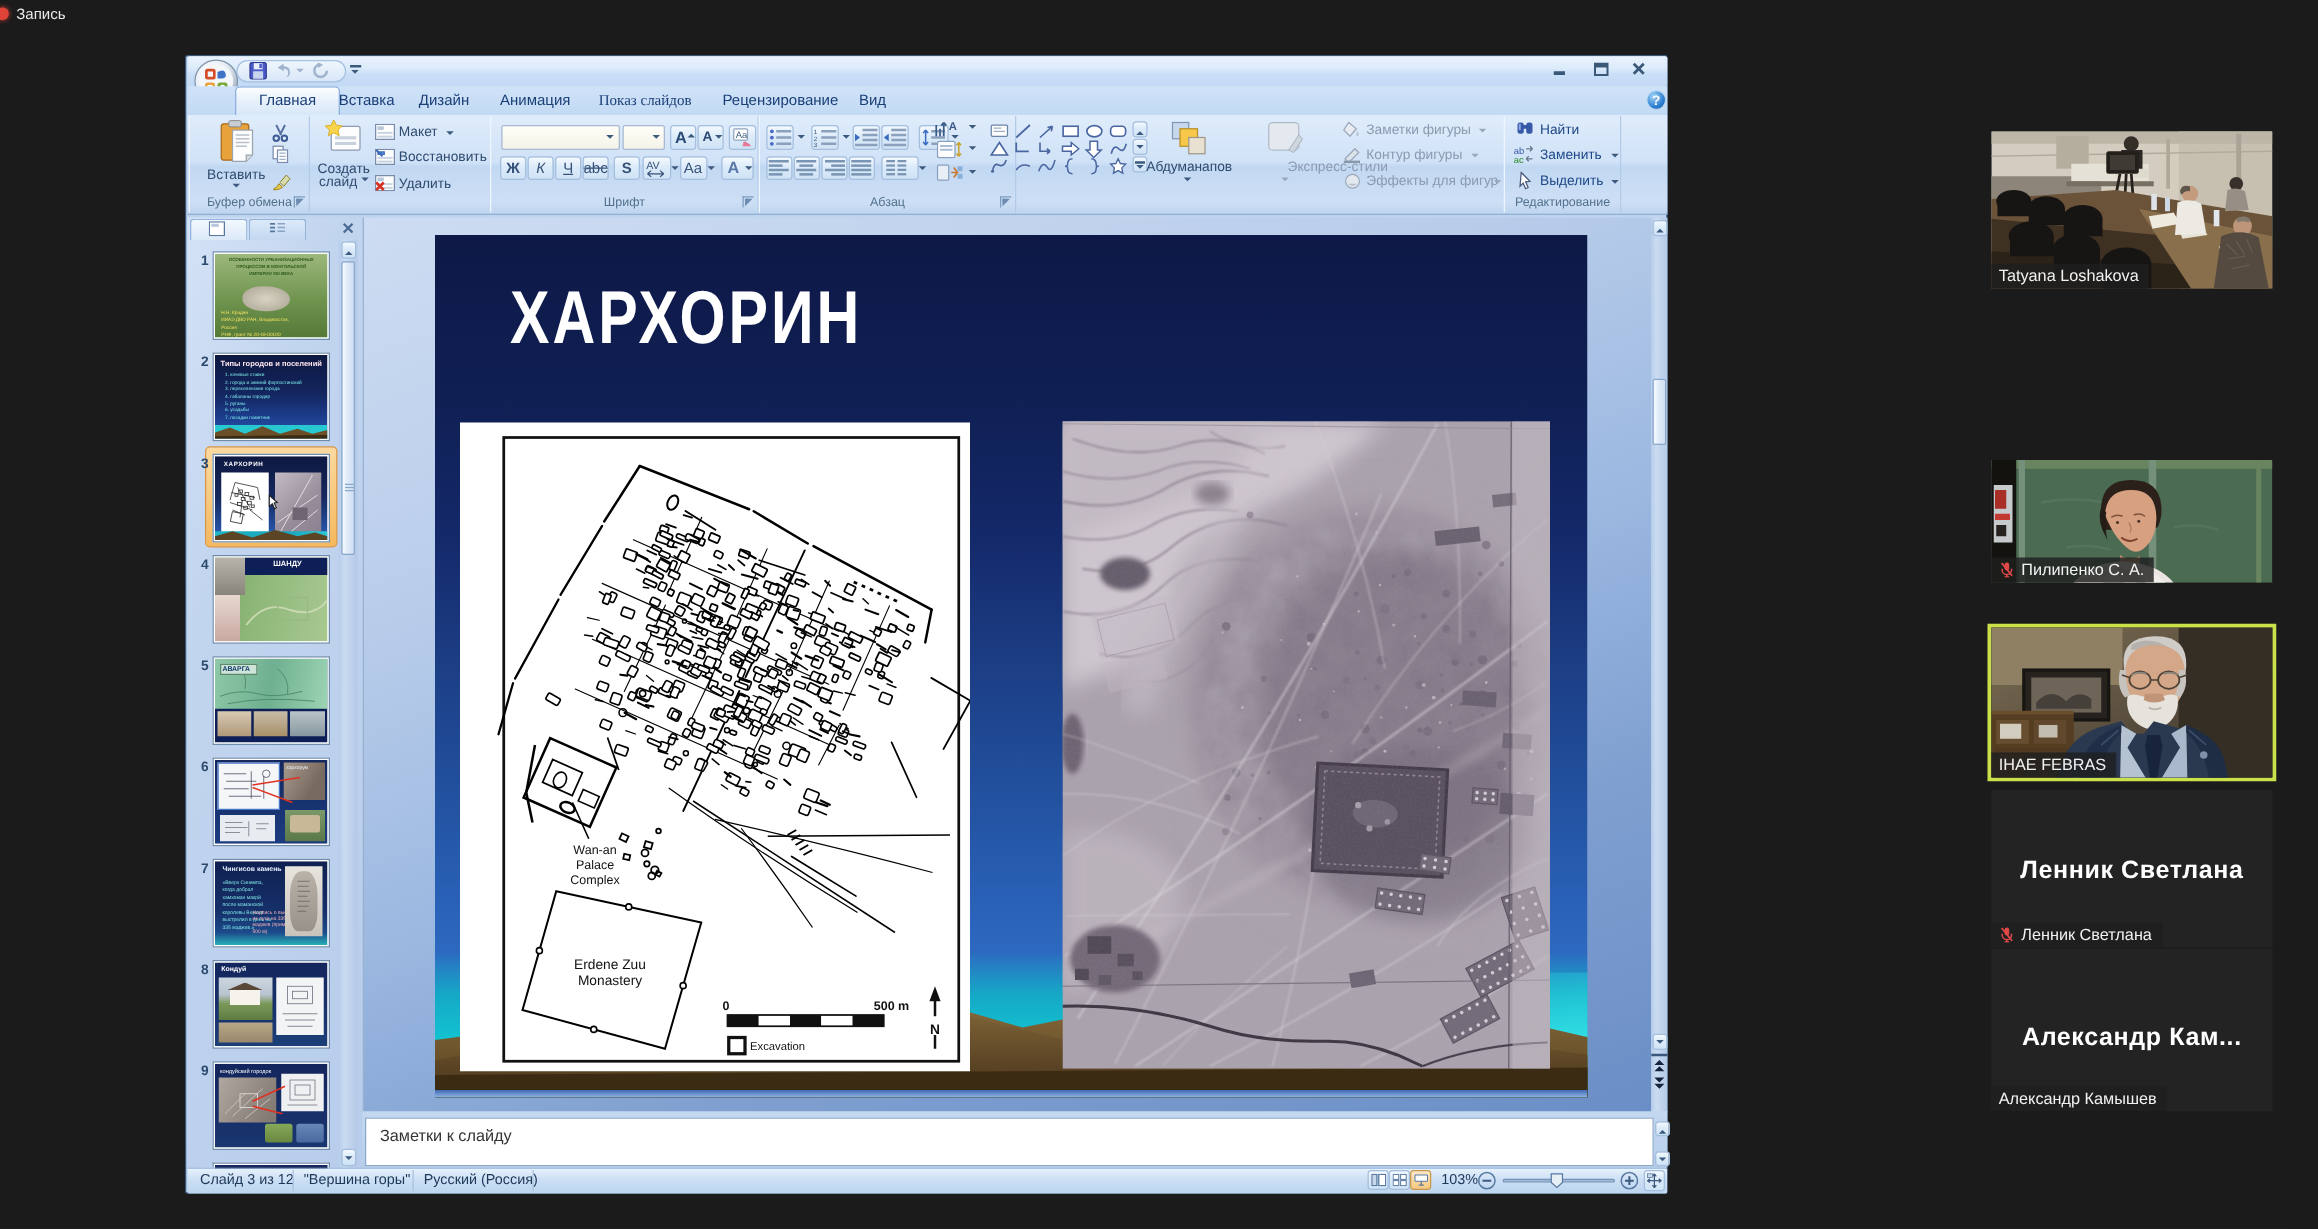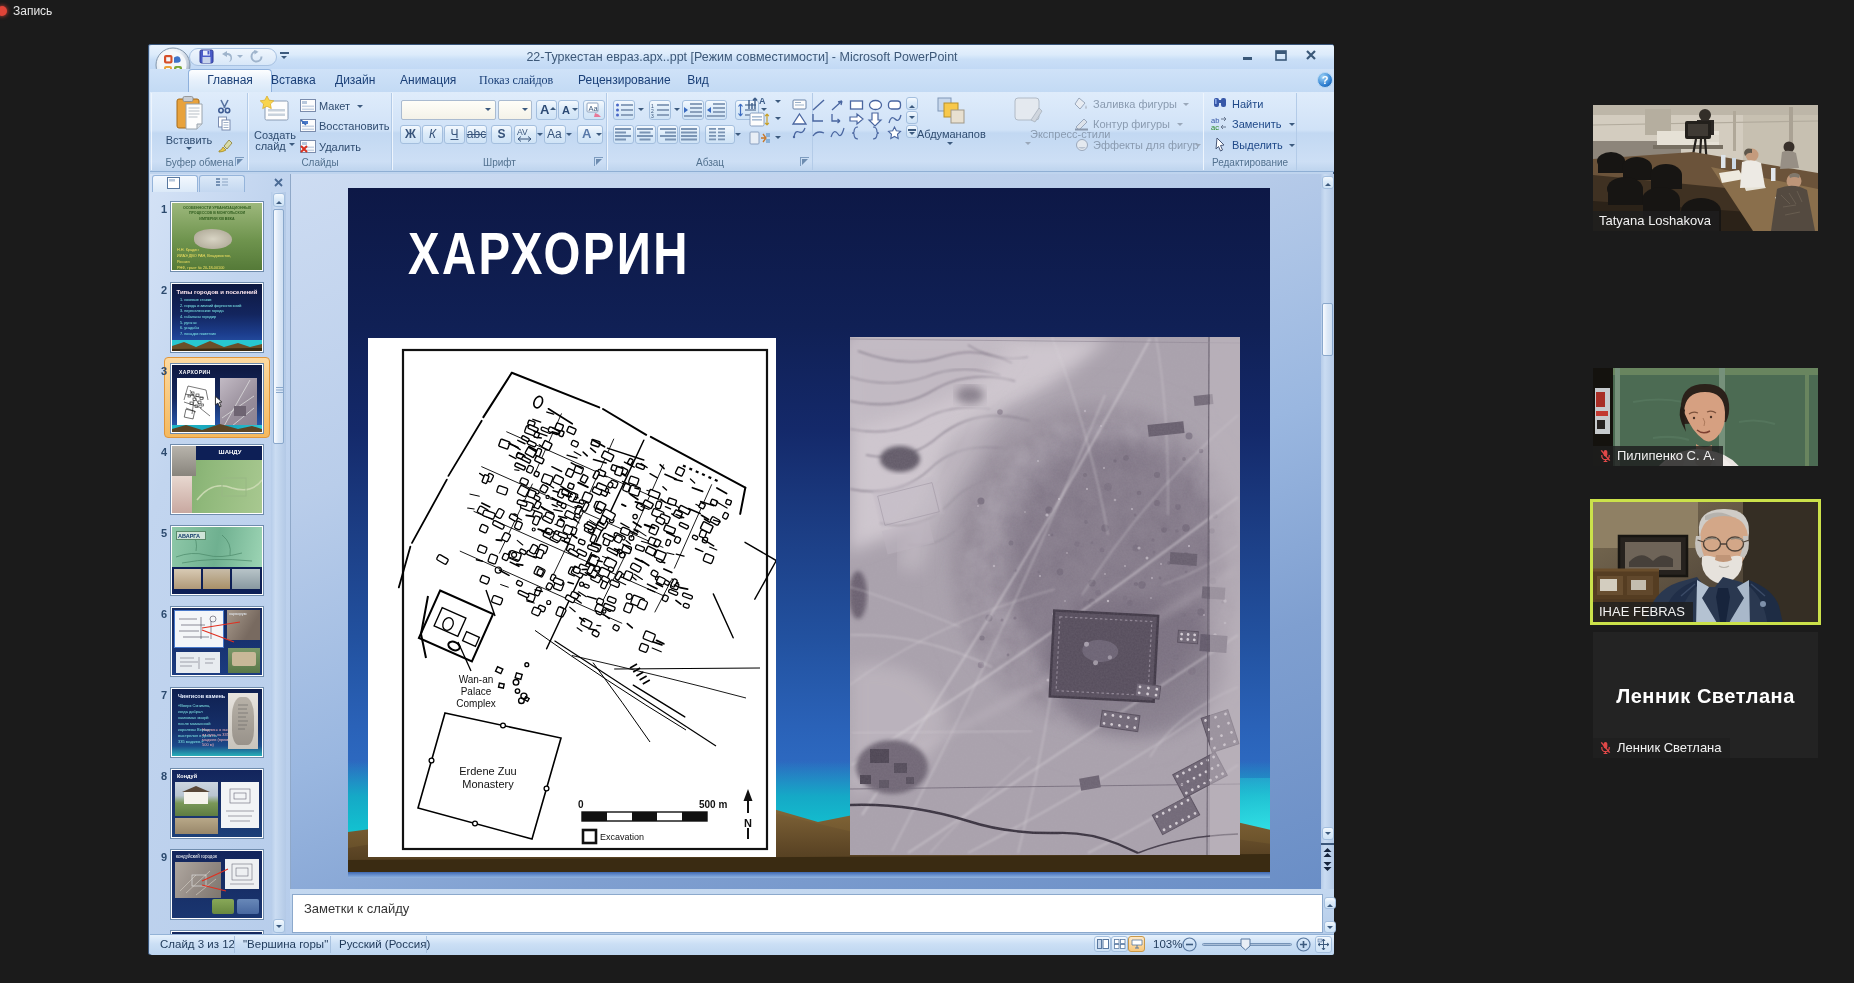--- a/index.html
+++ b/index.html
@@ -78,21 +78,20 @@
       <svg class="abs" style="left:70px;top:4px;" width="16" height="15" viewBox="0 0 16 15">
 <path d="M3 5 L8 2 L8 4 Q13 4 13 9 Q13 12 10 13 Q12 11 11.5 8.5 Q11 6 8 6 L8 8 Z" fill="#9fb4cc"></path>
       </svg>
       <div class="car" style="left:88px;top:10px;border-top-color:#9fb4cc;"></div>
       <svg class="abs" style="left:100px;top:4px;" width="15" height="15" viewBox="0 0 15 15">
 <path d="M12.5 7.5 A5 5 0 1 1 7.5 2.5" fill="none" stroke="#9fb4cc" stroke-width="2"></path>
 <path d="M5 1 L9.5 2.8 L5.6 5.4 Z" fill="#9fb4cc"></path>
       </svg>
       <div class="abs" style="left:131px;top:7px;width:9px;height:1.5px;background:#3c5a7e;"></div>
 <div class="car" style="left:132px;top:11px;"></div>
-      <div class="abs" style="left:0;top:5px;width:1186px;text-align:center;font-size:12.5px;color:#3d5878;">22-Туркестан евраз.арх..ppt [Режим совместимости] - Microsoft PowerPoint</div>
       <svg class="abs" style="left:1090px;top:3px;" width="90" height="16" viewBox="0 0 90 16">
 <rect x="4" y="9" width="9" height="3" fill="#3a5878"></rect>
 <rect x="37" y="3" width="10" height="9" fill="none" stroke="#3a5878" stroke-width="1.6"></rect>
 <rect x="37" y="3" width="10" height="3" fill="#3a5878"></rect>
 <path d="M68 3 L76 11 M76 3 L68 11" stroke="#3a5878" stroke-width="2.2"></path>
       </svg>
       <div class="tabrow"></div>
       <div class="tabsel" style="left:39px;width:84px;"></div>
       <div class="tabtxt" style="left:48px;top:28px;width:66px;text-align:center;">Главная</div>
       <div class="tabtxt" style="left:122px;top:28px;width:36px;text-align:center;">Вставка</div>
@@ -110,23 +109,20 @@
           </radialGradient>
         </defs>
 <circle cx="8" cy="8" r="7.5" fill="url(#hb)" stroke="#b8d8f4" stroke-width="1"></circle>
 <text x="8" y="12" text-anchor="middle" font-size="11" font-weight="bold" fill="#fff">?</text>
       </svg>
       <div class="ribbon"></div>
       <div class="rgroup" style="left:2px;width:97px;">
         <div class="rlabel">Буфер обмена</div>
         <div class="launch" style="right:3px;bottom:4px;"></div>
       </div>
-      <div class="rgroup" style="left:99px;width:144px;">
-        <div class="rlabel">Слайды</div>
-      </div>
       <div class="rgroup" style="left:243px;width:215px;">
         <div class="rlabel">Шрифт</div>
         <div class="launch" style="right:3px;bottom:4px;"></div>
       </div>
       <div class="rgroup" style="left:458px;width:206px;">
         <div class="rlabel">Абзац</div>
         <div class="launch" style="right:3px;bottom:4px;"></div>
       </div>
       <div class="rgroup" style="left:1054px;width:94px;">
         <div class="rlabel">Редактирование</div>
@@ -407,21 +403,21 @@
       <svg class="abs" style="left:862px;top:50px;" width="34" height="30" viewBox="0 0 34 30">
 <rect x="4" y="3" width="24" height="22" rx="3" fill="#e4e9ef" stroke="#b0bac6"></rect>
 <path d="M20 25 L28 13 L31 16 L24 27 Z" fill="#d0d6de" stroke="#a8b2be" stroke-width="0.8"></path>
       </svg>
 <div class="rtxtg" style="left:846px;top:83px;width:66px;text-align:right;margin-left:35px;">Экспресс-стили</div>
 <div class="car" style="left:876px;top:97px;border-top-color:#9aa8ba;"></div>
       <svg class="abs" style="left:925px;top:52px;" width="16" height="14" viewBox="0 0 16 14">
 <path d="M5 1 l6 5 -5 6 -5 -5 z" fill="#e8ecf2" stroke="#9aa8bc" stroke-width="1"></path>
         <path d="M12 8 q2 3 0 4 q-2 -1 0 -4" fill="#b8c2d0"></path>
       </svg>
-<div class="rtxtg" style="left:944px;top:53px;">Заливка фигуры</div>
+<div class="rtxtg" style="left:944px;top:53px;">Заметки фигуры</div>
       <div class="car" style="left:1034px;top:58px;border-top-color:#9aa8ba;"></div>
       <svg class="abs" style="left:925px;top:72px;" width="16" height="14" viewBox="0 0 16 14">
 <path d="M2 10 L10 2 L13 5 L5 13 Z" fill="#dce2ea" stroke="#9aa8bc"></path>
         <rect x="1" y="11.5" width="13" height="2" fill="#8a98ac"></rect>
       </svg>
 <div class="rtxtg" style="left:944px;top:73px;">Контур фигуры</div>
       <div class="car" style="left:1028px;top:78px;border-top-color:#9aa8ba;"></div>
       <svg class="abs" style="left:925px;top:93px;" width="16" height="14" viewBox="0 0 16 14">
 <circle cx="8" cy="7" r="5.5" fill="#e4e9ef" stroke="#9aa8bc"></circle>
         <path d="M4 9 a5.5 5.5 0 0 0 8 0 z" fill="#b8c2d0"></path>
@@ -1674,12 +1670,18 @@
       <div class="tlabel">
         <svg width="13" height="13" viewBox="0 0 14 14" style="flex:0 0 auto;">
           <rect x="5" y="1" width="4" height="7" rx="2" fill="#e04848"></rect>
           <path d="M3 6.5 v1 a4 4 0 0 0 8 0 v-1" fill="none" stroke="#e04848" stroke-width="1.3"></path>
           <path d="M7 11.5 v2 M5 13.5 h4" stroke="#e04848" stroke-width="1.3"></path>
           <path d="M2.5 1.5 L11.5 12.5" stroke="#e04848" stroke-width="1.6"></path>
         </svg>
         <span>Ленник Светлана</span>
       </div>
     </div>
+    <div class="tile" style="top:759px;height:130px;">
+      <div class="tname" style="top:60px;">Александр  Кам...</div>
+      <div class="tlabel">
+        <span>Александр Камышев</span>
+      </div>
+    </div>
   </div>
 </body></html>

